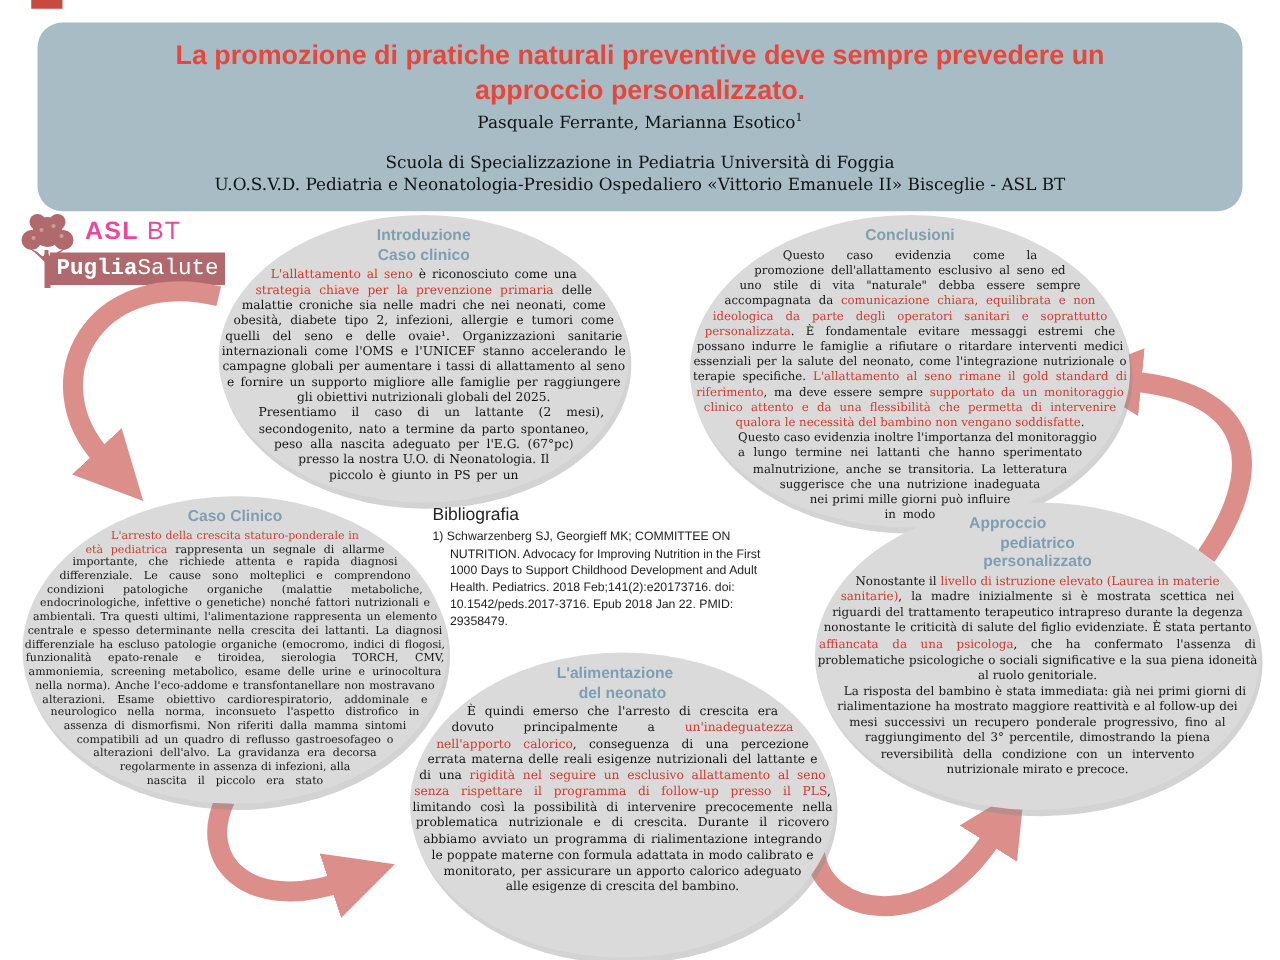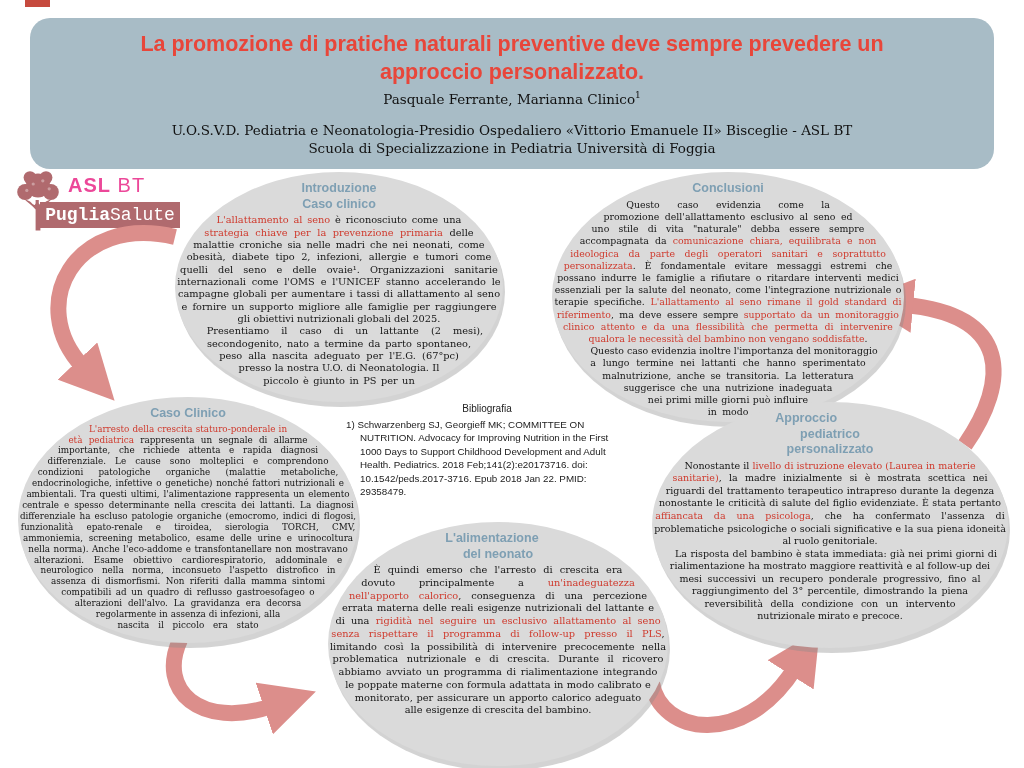--- a/index.html
+++ b/index.html
@@ -45,36 +45,36 @@
   .ind{display:inline-block;width:12px;}
 
   #b-intro{left:175px;top:172px;width:328px;height:230px;font-size:9.8px;line-height:1.26;}
   #b-conc {left:552px;top:172px;width:352px;height:250px;font-size:9.4px;line-height:1.3;}
   #b-caso {left:18px; top:397px;width:340px;height:246px;font-size:8.8px;line-height:1.24;}
   #b-appr {left:652px;top:402px;width:356px;height:246px;font-size:9.5px;line-height:1.32;}
   #b-alim {left:328px;top:522px;width:340px;height:244px;font-size:9.8px;line-height:1.3;}
 
   .biblio{position:absolute;left:346px;top:402px;width:282px;
           font-family:"Liberation Sans",sans-serif;font-size:9.8px;line-height:1.38;color:#222;}
-  .biblio h3{margin:0;text-align:center;font-size:10px;font-weight:normal;}
+  .biblio h3{margin:0;text-align:left;font-size:14px;font-weight:normal;}
   .biblio p{margin:2px 0 0;padding-left:14px;text-indent:-14px;}
 </style>
 </head>
 <body>
 
 <div class="poster">
 
   <div class="top-dash"></div>
 
   <header class="header">
     <h1>La promozione di pratiche naturali preventive deve sempre prevedere un approccio personalizzato.</h1>
-    <p class="authors"><span>Pasquale Ferrante, Marianna Clinico</span><sup>1</sup></p>
+    <p class="authors"><span>Pasquale Ferrante, Marianna Esotico</span><sup>1</sup></p>
     <div class="affs">
+      <p class="aff">Scuola di Specializzazione in Pediatria Università di Foggia</p>
       <p class="aff">U.O.S.V.D. Pediatria e Neonatologia-Presidio Ospedaliero «Vittorio Emanuele II» Bisceglie - ASL BT</p>
-      <p class="aff">Scuola di Specializzazione in Pediatria Università di Foggia</p>
     </div>
   </header>
 
   <div class="logo">
     <svg class="tree" viewBox="0 0 60 80">
       <g fill="#b06a6e">
         <circle cx="30" cy="22" r="15"></circle>
         <circle cx="14" cy="30" r="10"></circle>
         <circle cx="46" cy="30" r="10"></circle>
         <circle cx="20" cy="12" r="8"></circle>

